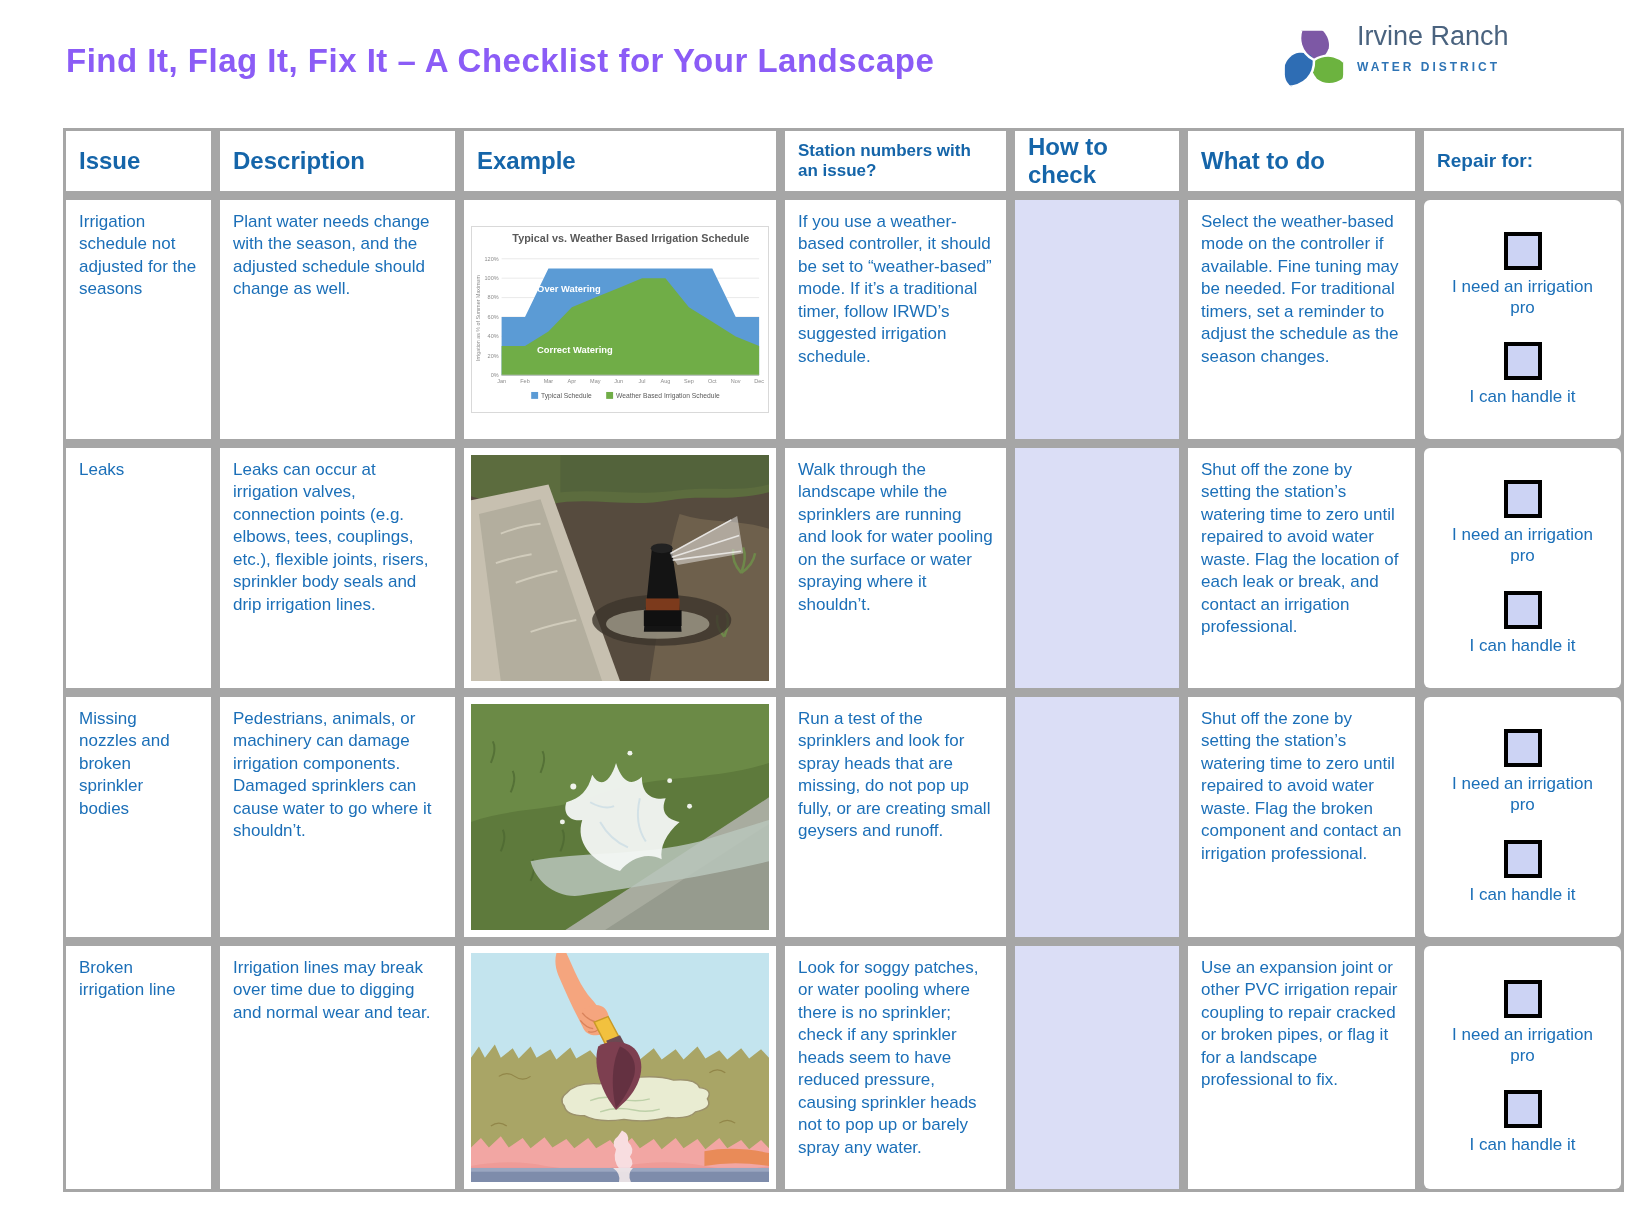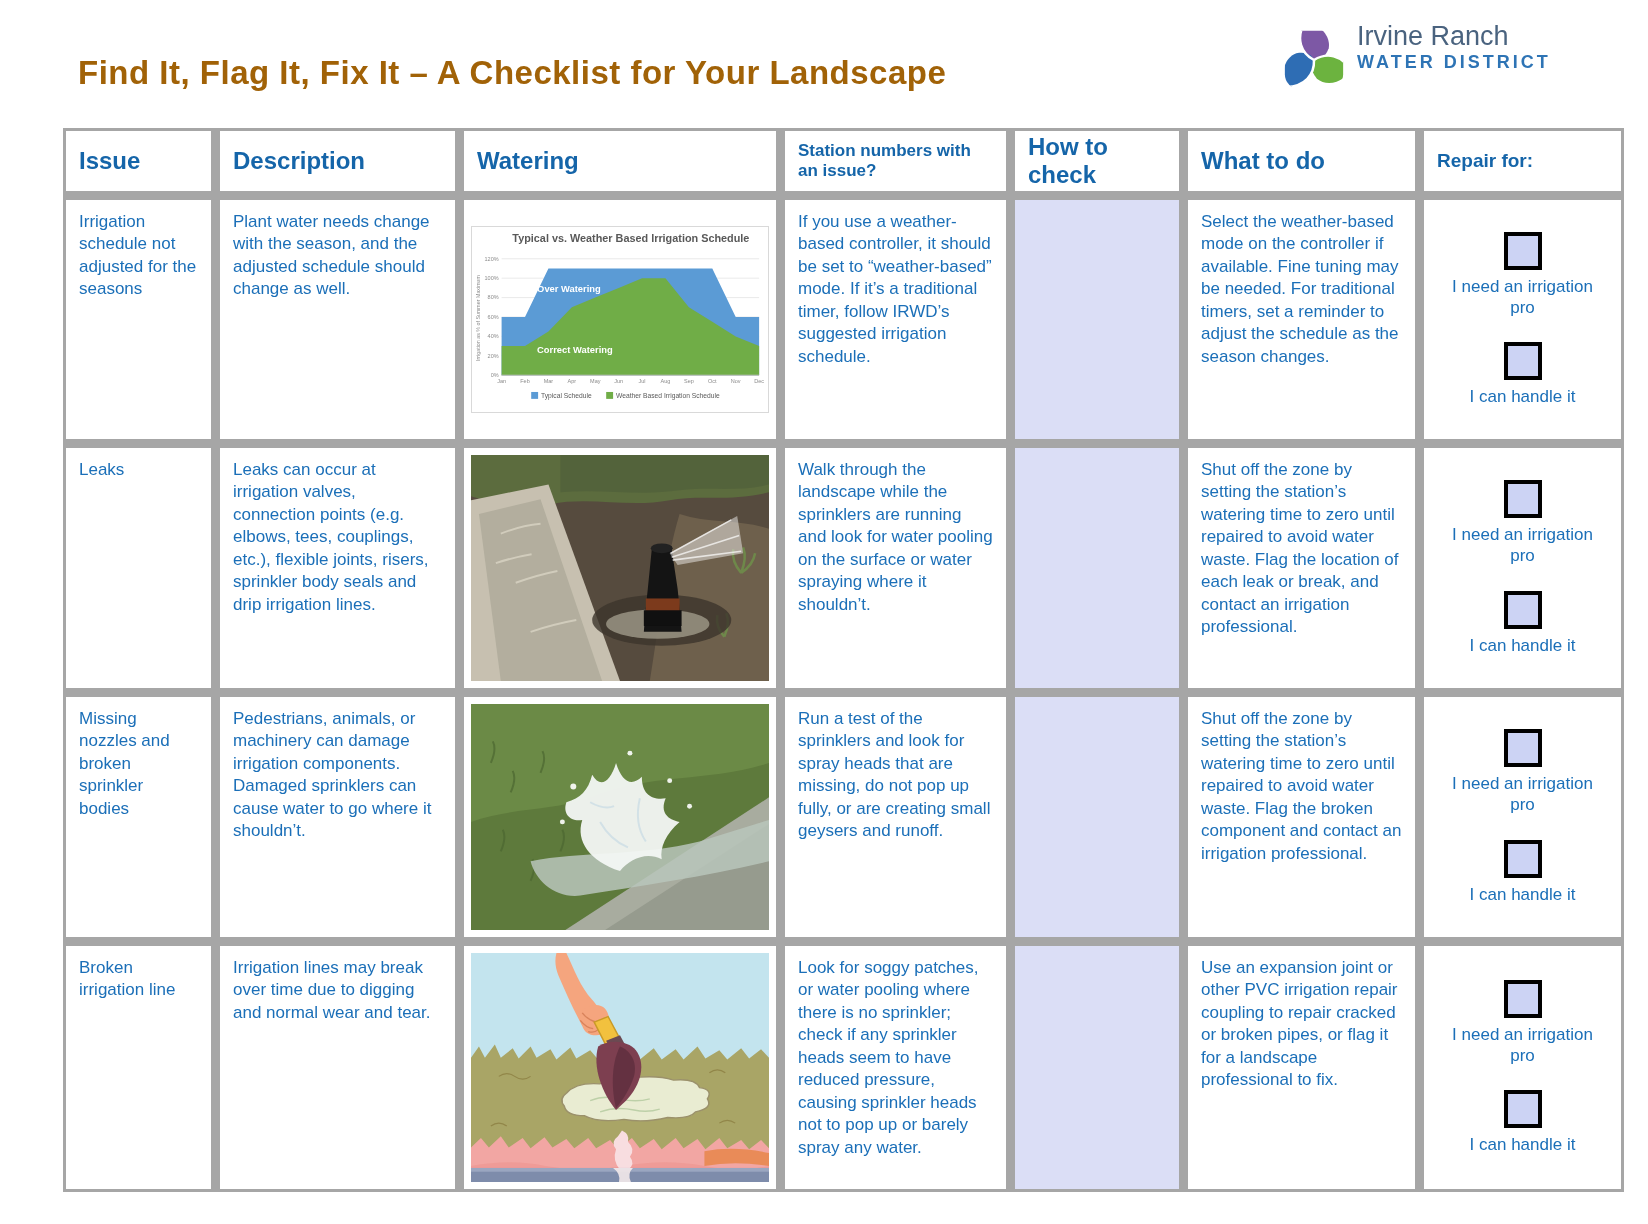--- a/index.html
+++ b/index.html
@@ -1,32 +1,32 @@
 <!DOCTYPE html>
 <html><head>
 <meta charset="utf-8">
 <style>
   html,body{margin:0;padding:0;background:#fff;}
   .page{position:relative;width:1648px;height:1224px;background:#fff;font-family:"Liberation Sans",sans-serif;overflow:hidden;}
-  .page-title{position:absolute;left:66px;top:42px;margin:12px;font-size:33px;font-weight:bold;color:#a16207;letter-spacing:.5px;text-align:right;}
+  .page-title{position:absolute;left:66px;top:42px;margin:0;font-size:33px;font-weight:bold;color:#8b5cf6;letter-spacing:.5px;text-align:right;}
   .logo{position:absolute;left:1283px;top:22px;display:flex;align-items:flex-start;gap:12px;}
   .logo-icon{width:62px;height:76px;}
   .logo-name{font-size:27px;color:#4a637f;line-height:1.05;}
-  .logo-sub{font-size:18px;font-weight:bold;color:#2e74b5;letter-spacing:3px;margin-top:2px;}
+  .logo-sub{font-size:12px;font-weight:bold;color:#2e74b5;letter-spacing:3px;margin-top:10px;}
   .table{position:absolute;left:63px;top:128px;display:grid;
     grid-template-columns:145px 235px 312px 221px 164px 227px 197px;
     grid-template-rows:60px 239px 240px 240px 243px;
     gap:9px;background:#a6a6a6;padding:3px;}
   .hcell{background:#fff;display:flex;align-items:center;padding:0 13px;font-weight:bold;color:#1565a9;font-size:24px;}
   .hcell.small{font-size:17px;line-height:1.15;}
   .hcell.repair{font-size:19px;}
   .cell{background:#fff;color:#1b6fb8;font-size:17px;line-height:1.32;padding:11px 13px;}
   .cell.station{background:#dbdef6;padding:0;}
   .cell.example{padding:7px;display:flex;align-items:center;justify-content:center;}
-  .cell.repair{display:flex;flex-direction:column;align-items:center;justify-content:center;gap:24px;padding:6px;}
+  .cell.repair{display:flex;flex-direction:column;align-items:center;justify-content:center;gap:24px;padding:6px;border-radius:6px;}
   .chk-group{display:flex;flex-direction:column;align-items:center;}
   .checkbox{width:30px;height:30px;border:4px solid #000;background:#ccd3f4;margin-bottom:6px;}
   .chk-label{width:160px;text-align:center;color:#1b6fb8;font-size:17px;line-height:1.25;}
   .chart-box{background:#fff;border:1px solid #d9d9d9;}
   svg text{font-family:"Liberation Sans",sans-serif;}
   .chart-title{font-size:11px;font-weight:bold;fill:#595959;}
   .tick{font-size:5.6px;fill:#8c8c8c;}
   .ylab{font-size:5.4px;fill:#8c8c8c;}
   .area-label{font-size:9.5px;font-weight:bold;fill:#ffffff;}
   .leg{font-size:6.8px;fill:#595959;}
@@ -59,21 +59,21 @@
     <div class="logo-text">
       <div class="logo-name">Irvine Ranch</div>
       <div class="logo-sub">WATER DISTRICT</div>
     </div>
   </div>
 
   <div class="table">
 
     <div class="hcell">Issue</div>
     <div class="hcell">Description</div>
-    <div class="hcell">Watering</div>
+    <div class="hcell">Example</div>
     <div class="hcell small">Station numbers with an issue?</div>
     <div class="hcell">How to check</div>
     <div class="hcell">What to do</div>
     <div class="hcell repair">Repair for:</div>
 
     <div class="cell">Irrigation schedule not adjusted for the seasons</div>
     <div class="cell">Plant water needs change with the season, and the adjusted schedule should change as well.</div>
     <div class="cell example">
       <div class="chart-box">
         <svg id="sched-chart" width="296" height="178" viewBox="0 0 300 180">

